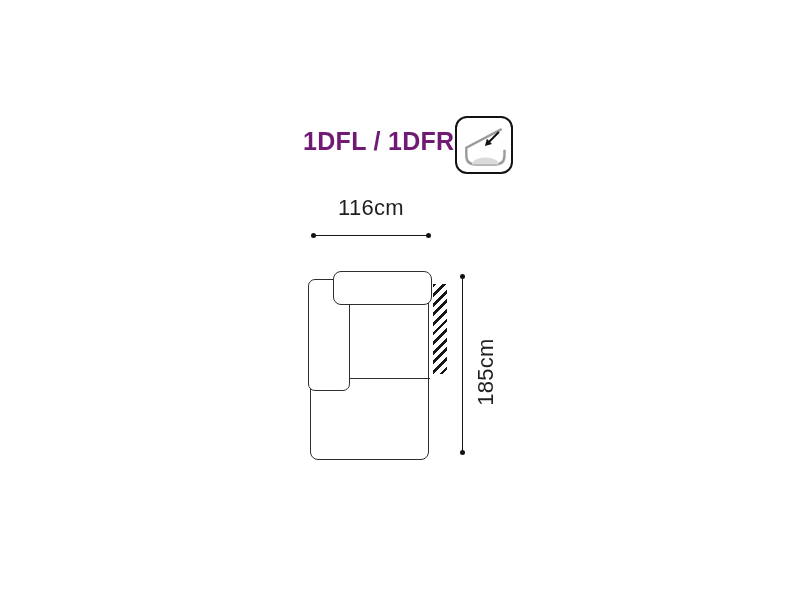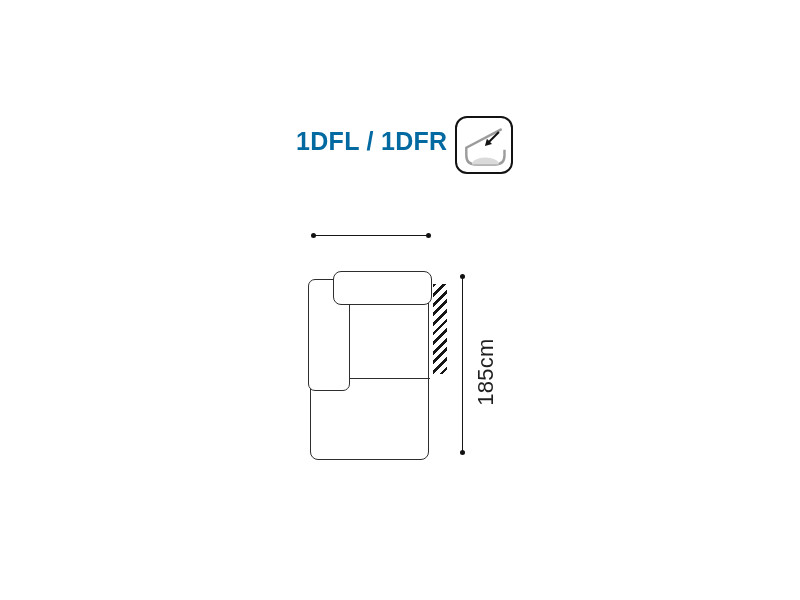--- a/index.html
+++ b/index.html
@@ -10,26 +10,26 @@
   .stage{
     position:relative;
     width:800px;height:600px;
     background:#ffffff;
     overflow:hidden;
   }
 
   
   .product-title{
     position:absolute;
-    left:296px;top:129px;
+    left:303px;top:129px;
     font-size:25px;
     font-weight:700;
     letter-spacing:0.3px;
     line-height:24px;
-    color:#0369a1;
+    color:#701a75;
     white-space:nowrap;
   }
   .feature-icon-box{
     position:absolute;
     left:455px;top:116px;
     width:58px;height:58px;
     box-sizing:border-box;
     border:2.6px solid #131313;
     border-radius:12px;
     background:#ffffff;
@@ -138,20 +138,21 @@
       <polygon points="30,30 37.6,27.9 32.1,22.4" fill="#131313"></polygon>
     </svg>
   </div>
 
   <div class="hatch-strip"></div>
   <div class="sofa-part sofa-body"></div>
   <div class="seat-line"></div>
   <div class="sofa-part sofa-armrest"></div>
   <div class="sofa-part sofa-backrest"></div>
 
+  <div class="dim-label dim-label-width">116cm</div>
   <div class="dim-line dim-line-h">
     <div class="dim-dot dot-start"></div>
     <div class="dim-dot dot-end"></div>
   </div>
 
   <div class="dim-line dim-line-v">
     <div class="dim-dot dot-start"></div>
     <div class="dim-dot dot-end"></div>
   </div>
   <div class="dim-label dim-label-height">185cm</div>

